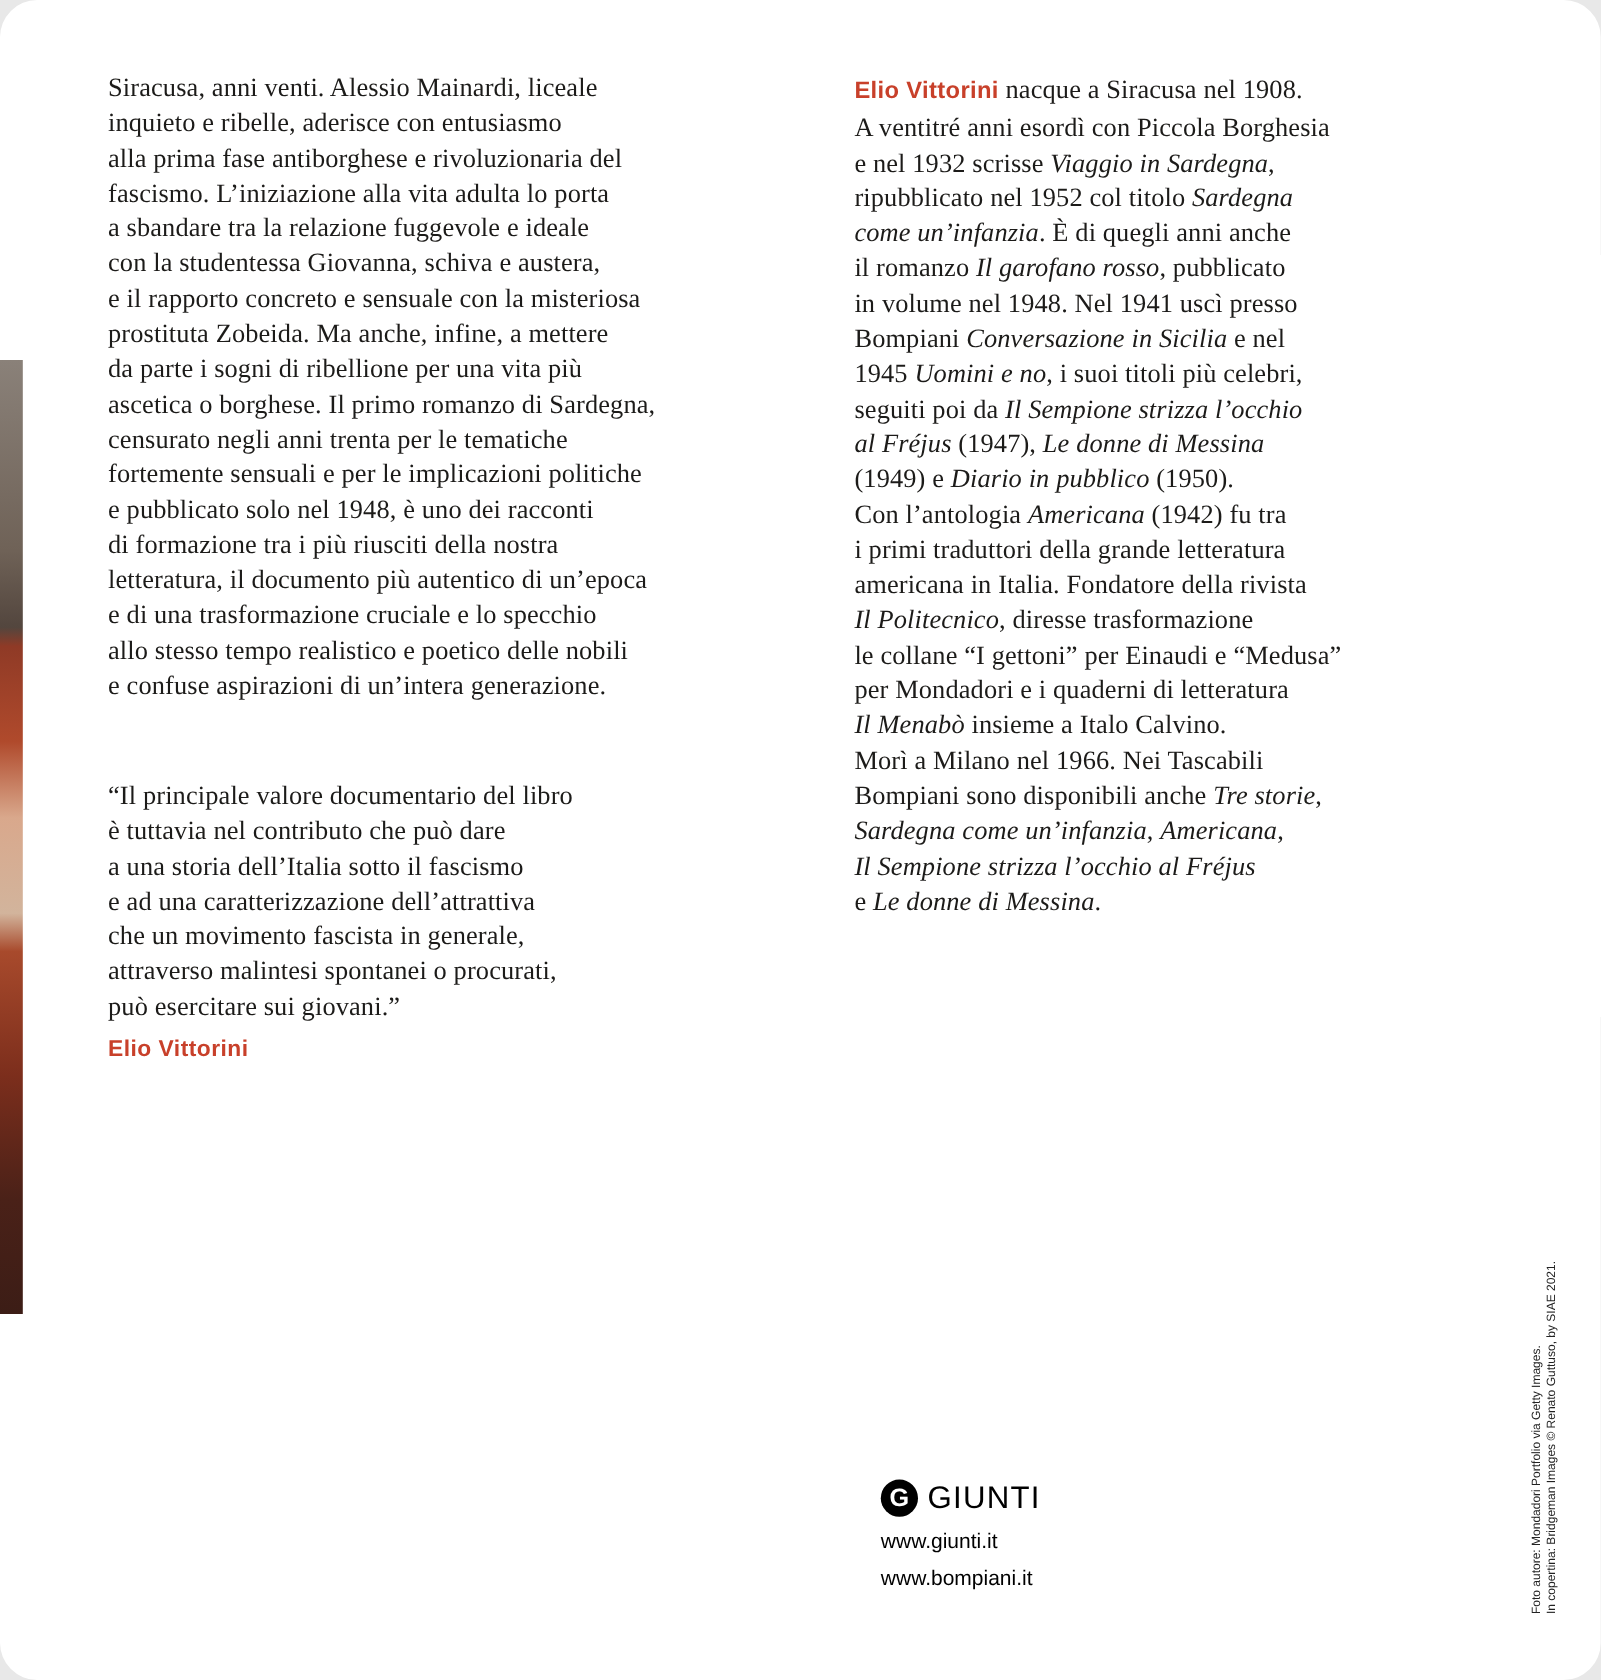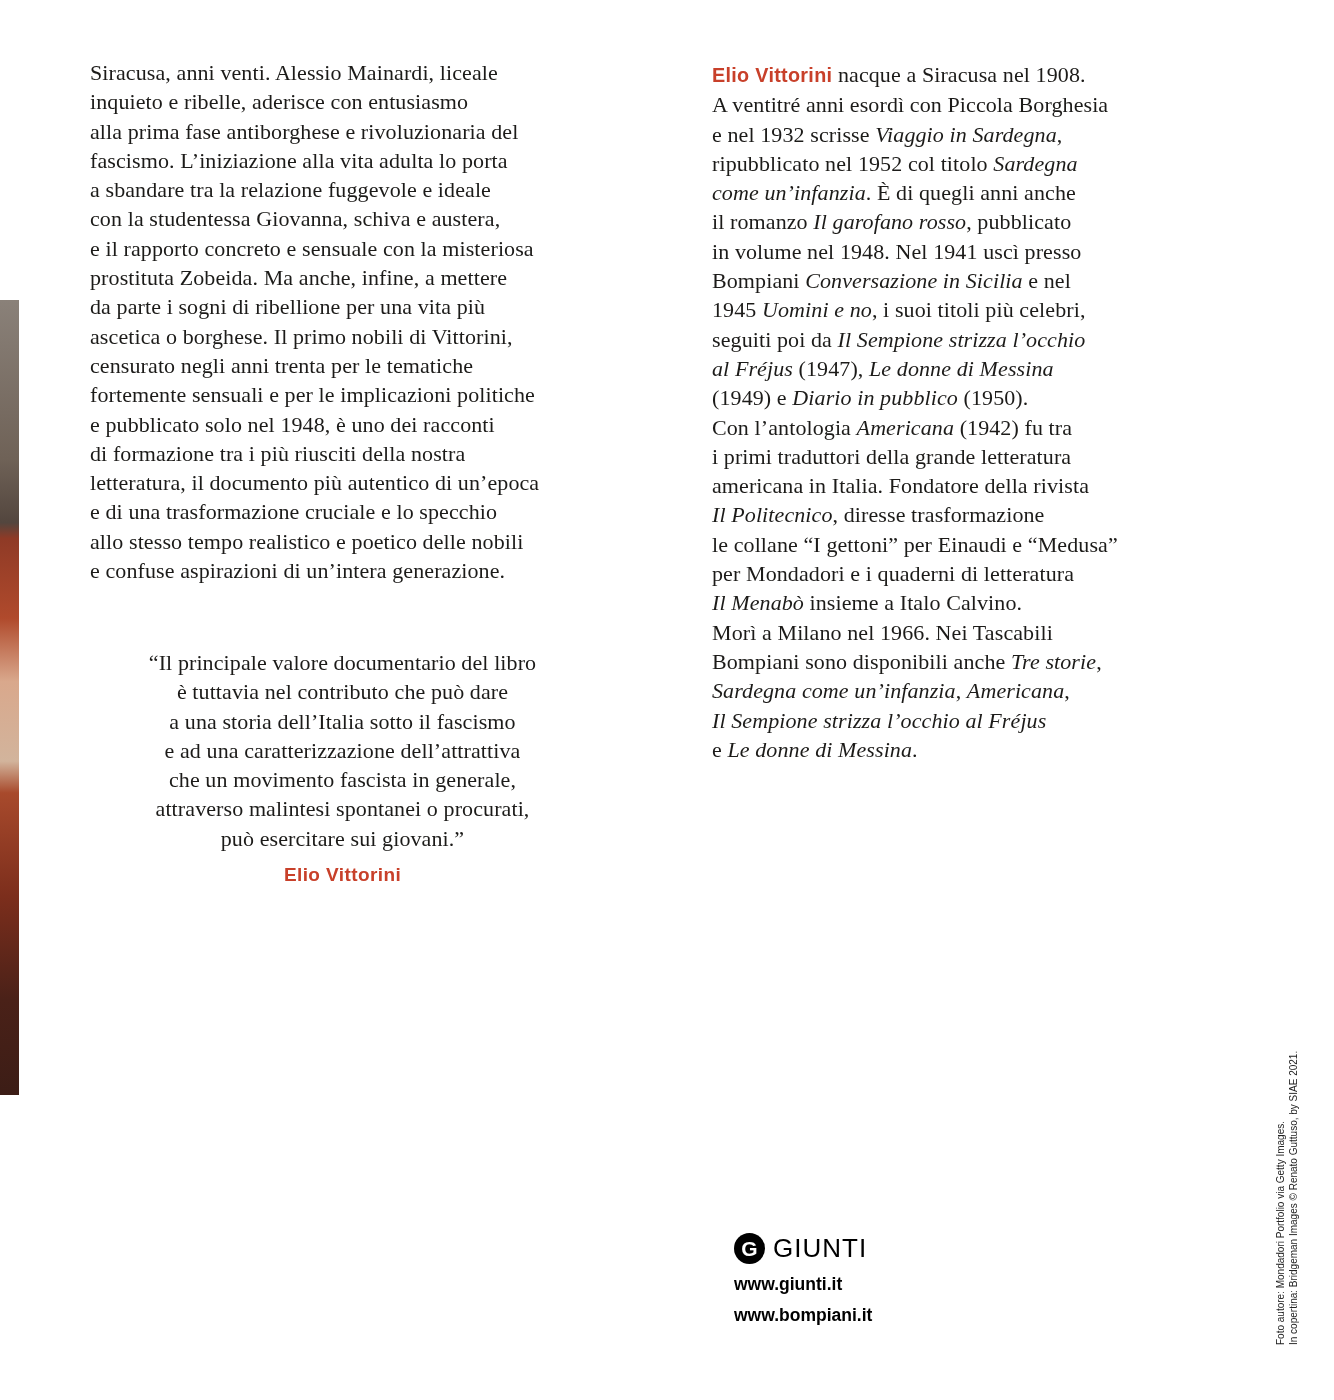--- a/index.html
+++ b/index.html
@@ -8,26 +8,27 @@
   }
   html,body{margin:0;padding:0;background:#e8e8e8;}
   .page{
     position:relative;
     width:1334px;height:1400px;
     background:#ffffff;
     overflow:hidden;
     font-family:"Liberation Serif","DejaVu Serif",serif;
     color:var(--ink);
     margin:0 auto;
+    border-radius:31px;
   }
   .line{white-space:nowrap;}
   .serif{font-size:22px;line-height:29.3px;letter-spacing:.1px;}
 
   .col-left{position:absolute;left:90px;top:58px;width:505px;}
-  .quote-block{position:absolute;left:90px;top:648px;width:505px;text-align:center;}
+  .quote-block{position:absolute;left:90px;top:648px;width:505px;text-align:left;}
   .quote-attribution{
     margin-top:7px;
     font-family:"Liberation Sans",sans-serif;
     font-weight:700;color:var(--red);
     font-size:19px;letter-spacing:.4px;
   }
   .col-right{position:absolute;left:712px;top:60px;width:490px;}
 
   .seg-i{font-style:italic;}
   .seg-b{font-weight:700;}
@@ -51,21 +52,21 @@
     background:#000;color:#fff;
     display:flex;align-items:center;justify-content:center;
     font-family:"Liberation Sans",sans-serif;font-weight:700;font-size:21px;
     line-height:1;
   }
   .logo-word{
     font-family:"Liberation Sans",sans-serif;font-weight:400;
     font-size:26px;letter-spacing:1px;color:#000;
   }
   .url{
-    font-family:"Liberation Sans",sans-serif;font-weight:700;
+    font-family:"Liberation Sans",sans-serif;font-weight:400;
     font-size:17.5px;color:#000;margin-top:10px;
   }
   .url:first-of-type{margin-top:14px;}
 
   .credits{
     position:absolute;left:1300px;top:1319px;
     width:max-content;
     transform:rotate(-90deg);transform-origin:left bottom;
     display:flex;flex-direction:column-reverse;
     font-family:"Liberation Sans",sans-serif;
@@ -83,21 +84,21 @@
   <div class="col-left serif">
       <div class="line">Siracusa, anni venti. Alessio Mainardi, liceale</div>
       <div class="line">inquieto e ribelle, aderisce con entusiasmo</div>
       <div class="line">alla prima fase antiborghese e rivoluzionaria del</div>
       <div class="line">fascismo. L’iniziazione alla vita adulta lo porta</div>
       <div class="line">a sbandare tra la relazione fuggevole e ideale</div>
       <div class="line">con la studentessa Giovanna, schiva e austera,</div>
       <div class="line">e il rapporto concreto e sensuale con la misteriosa</div>
       <div class="line">prostituta Zobeida. Ma anche, infine, a mettere</div>
       <div class="line">da parte i sogni di ribellione per una vita più</div>
-      <div class="line">ascetica o borghese. Il primo nobili di Vittorini,</div>
+      <div class="line">ascetica o borghese. Il primo romanzo di Sardegna,</div>
       <div class="line">censurato negli anni trenta per le tematiche</div>
       <div class="line">fortemente sensuali e per le implicazioni politiche</div>
       <div class="line">e pubblicato solo nel 1948, è uno dei racconti</div>
       <div class="line">di formazione tra i più riusciti della nostra</div>
       <div class="line">letteratura, il documento più autentico di un’epoca</div>
       <div class="line">e di una trasformazione cruciale e lo specchio</div>
       <div class="line">allo stesso tempo realistico e poetico delle nobili</div>
       <div class="line">e confuse aspirazioni di un’intera generazione.</div>
     </div>
 

